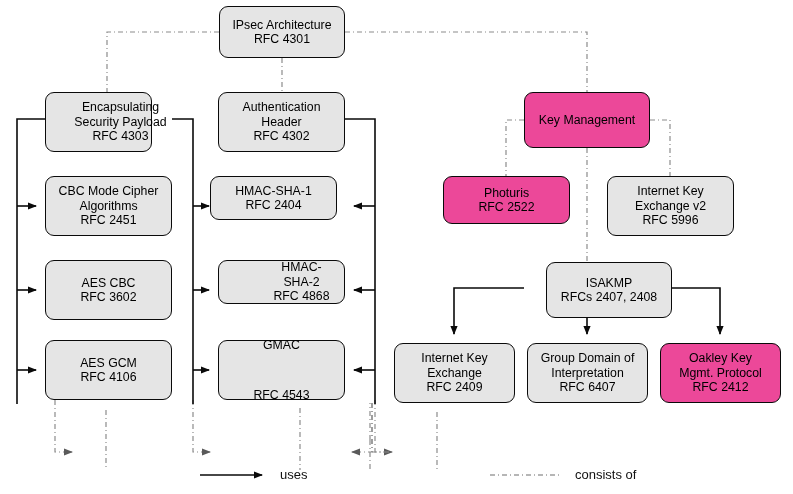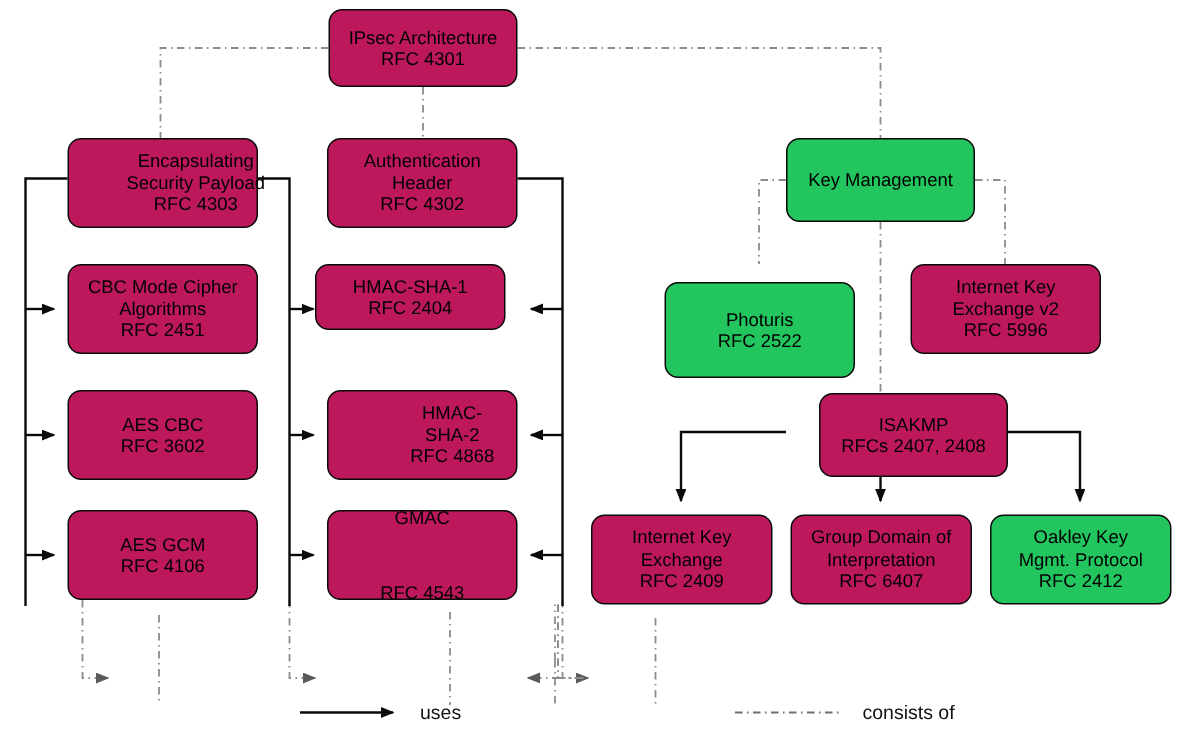--- a/index.html
+++ b/index.html
@@ -4,22 +4,22 @@
 <style>
   html,body{margin:0;padding:0;background:#ffffff;}
   body{width:793px;height:494px;overflow:hidden;
        font-family:"Liberation Sans","DejaVu Sans",sans-serif;}
   #diagram{position:relative;width:793px;height:494px;background:#fff;}
   svg{position:absolute;left:0;top:0;}
   .node{position:absolute;box-sizing:border-box;border:1.6px solid #0a0a0a;
         border-radius:9px;display:flex;flex-direction:column;
         align-items:center;justify-content:center;
         font-size:12.3px;line-height:14.4px;color:#000;text-align:center;
-        background:#be185d;}
-  .node.plain{background:#22c55e;}
+        background:#e5e5e5;}
+  .node.plain{background:#ec4899;}
   .node .ln{display:block;white-space:nowrap;}
   .legend-text{position:absolute;font-size:13px;color:#111;white-space:nowrap;}
 </style>
 </head>
 <body>
 
 <div id="diagram">
 
   <svg width="793" height="494">
     <defs>
@@ -107,21 +107,21 @@
     <g>
       <path d="M490,475 L560,475" fill="none" stroke="#6e6e6e" stroke-width="1.2" stroke-dasharray="5,3,1,3"></path>
     </g>
   </svg>
 
   <div id="nodes">
       <div class="node" style="left: 219px; top: 6px; width: 126px; height: 52px;">
         <span class="ln">IPsec Architecture</span>
         <span class="ln">RFC 4301</span>
       </div>
-      <div class="node" style="left: 45px; top: 92px; width: 127px; height: 60px; padding-left: 44px;">
+      <div class="node" style="left: 45px; top: 92px; width: 107px; height: 60px; padding-left: 44px;">
         <span class="ln">Encapsulating</span>
         <span class="ln">Security Payload</span>
         <span class="ln">RFC 4303</span>
       </div>
       <div class="node" style="left: 218px; top: 92px; width: 127px; height: 60px;">
         <span class="ln">Authentication</span>
         <span class="ln">Header</span>
         <span class="ln">RFC 4302</span>
       </div>
       <div class="node plain" style="left: 524px; top: 92px; width: 126px; height: 56px;">
@@ -129,34 +129,34 @@
       </div>
       <div class="node" style="left: 45px; top: 176px; width: 127px; height: 60px;">
         <span class="ln">CBC Mode Cipher</span>
         <span class="ln">Algorithms</span>
         <span class="ln">RFC 2451</span>
       </div>
       <div class="node" style="left: 210px; top: 176px; width: 127px; height: 44px;">
         <span class="ln">HMAC-SHA-1</span>
         <span class="ln">RFC 2404</span>
       </div>
-      <div class="node plain" style="left: 443px; top: 176px; width: 127px; height: 64px; margin-top: 12px;">
+      <div class="node plain" style="left: 443px; top: 176px; width: 127px; height: 48px;">
         <span class="ln">Photuris</span>
         <span class="ln">RFC 2522</span>
       </div>
       <div class="node" style="left: 607px; top: 176px; width: 127px; height: 60px;">
         <span class="ln">Internet Key</span>
         <span class="ln">Exchange v2</span>
         <span class="ln">RFC 5996</span>
       </div>
       <div class="node" style="left: 45px; top: 260px; width: 127px; height: 60px;">
         <span class="ln">AES CBC</span>
         <span class="ln">RFC 3602</span>
       </div>
-      <div class="node" style="left: 218px; top: 260px; width: 127px; height: 60px; padding-left: 40px;">
+      <div class="node" style="left: 218px; top: 260px; width: 127px; height: 44px; padding-left: 40px;">
         <span class="ln">HMAC-</span>
         <span class="ln">SHA-2</span>
         <span class="ln">RFC 4868</span>
       </div>
       <div class="node" style="left: 524px; top: 262px; width: 126px; height: 56px; margin-left: 22px;">
         <span class="ln">ISAKMP</span>
         <span class="ln">RFCs 2407, 2408</span>
       </div>
       <div class="node" style="left: 45px; top: 340px; width: 127px; height: 60px;">
         <span class="ln">AES GCM</span>

